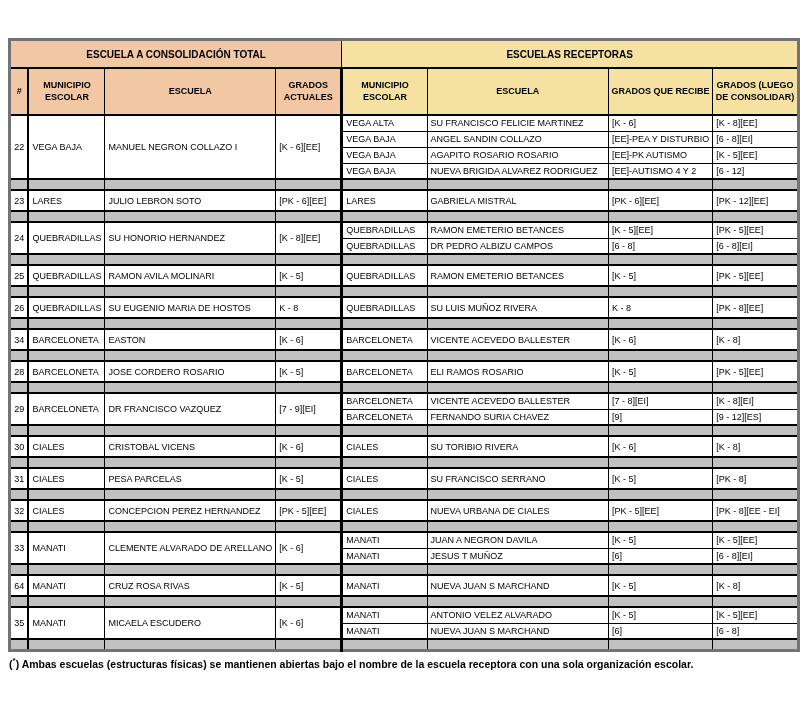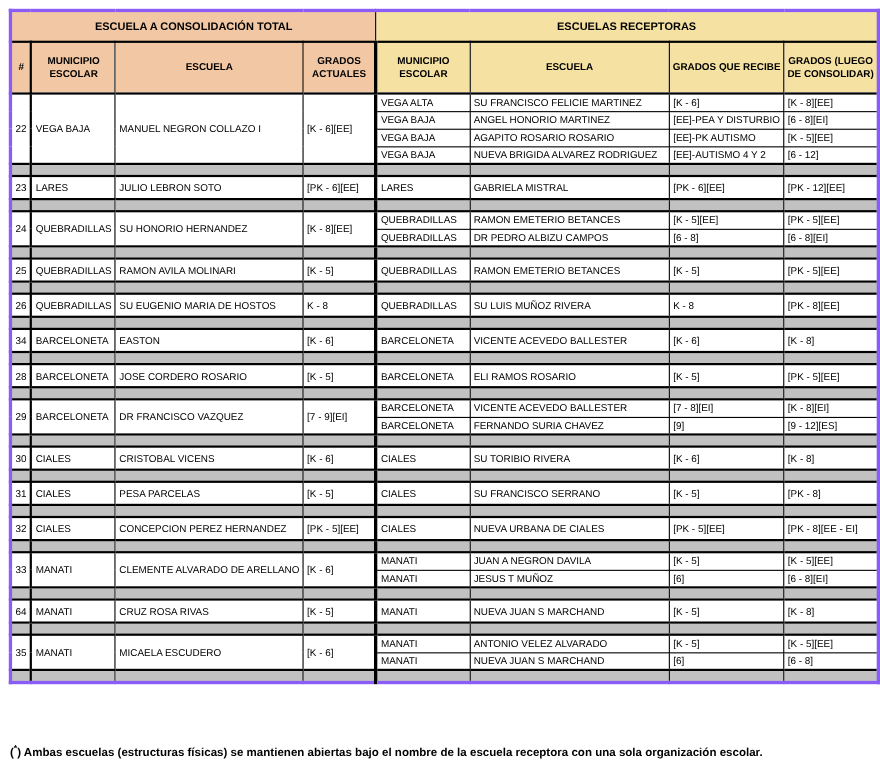--- a/index.html
+++ b/index.html
@@ -1,45 +1,45 @@
 <!DOCTYPE html>
 <html style="--left-bg: #F2C8A4; --right-bg: #F5E2A2; --sep-bg: #C1C1C1;"><head>
 <meta charset="utf-8">
 <style>
   html,body{margin:0;padding:0;}
   body{
     width:800px;height:708px;background:#ffffff;position:relative;
     font-family:"Liberation Sans","DejaVu Sans",sans-serif;color:#000;
   }
   .table-wrap{position:absolute;left:8px;top:8px;}
-  table{border-collapse:collapse;table-layout:fixed;border:3px solid #8b5cf6;}
+  table{border-collapse:collapse;table-layout:fixed;border:3px solid #737373;margin-top:30px;}
   th,td{
     border:1px solid #000;font-size:9px;padding:1px 3px;
     white-space:nowrap;overflow:hidden;vertical-align:middle;text-align:left;
   }
   tr.title-row th{
     height:24px;font-size:10px;font-weight:bold;text-align:center;
     border-bottom:2px solid #000;white-space:normal;
   }
   tr.colhead-row th{
     height:43px;font-size:9px;font-weight:bold;text-align:center;
     border-bottom:2px solid #000;white-space:normal;line-height:1.3;padding:1px 2px;
   }
   .bg-left{background:var(--left-bg,#F2C8A4);}
   .bg-right{background:var(--right-bg,#F5E2A2);}
-  .c-num{text-align:left;border-right:2px solid #000;}
+  .c-num{text-align:center;border-right:2px solid #000;}
   .c-gra{border-right:3px solid #000;}
   tr.row-multi{height:16px;}
   tr.row-single{height:21px;}
   tr.sep td{
     background:var(--sep-bg,#C1C1C1);height:9px;padding:0;
     border-top:2px solid #000;border-bottom:2px solid #000;
   }
   .footnote{
-    position:absolute;left:9px;top:676px;width:780px;
+    position:absolute;left:9px;top:656px;width:780px;
     font-size:10.5px;font-weight:bold;color:#000;
   }
   .footnote sup{font-size:8px;}
 </style>
 </head>
 <body>
 
 <div class="table-wrap">
   <table>
     <colgroup>
@@ -74,21 +74,21 @@
           <td class="c-mun" rowspan="4">VEGA BAJA</td>
           <td class="c-esc" rowspan="4">MANUEL NEGRON COLLAZO I</td>
           <td class="c-gra" rowspan="4">[K - 6][EE]</td>
           <td class="r-mun">VEGA ALTA</td>
           <td class="r-esc">SU FRANCISCO FELICIE MARTINEZ</td>
           <td class="r-rec">[K - 6]</td>
           <td class="r-lue">[K - 8][EE]</td>
         </tr>
         <tr class="row-multi">
           <td class="r-mun">VEGA BAJA</td>
-          <td class="r-esc">ANGEL HONORIO MARTINEZ</td>
+          <td class="r-esc">ANGEL SANDIN COLLAZO</td>
           <td class="r-rec">[EE]-PEA Y DISTURBIO</td>
           <td class="r-lue">[6 - 8][EI]</td>
         </tr>
         <tr class="row-multi">
           <td class="r-mun">VEGA BAJA</td>
           <td class="r-esc">AGAPITO ROSARIO ROSARIO</td>
           <td class="r-rec">[EE]-PK AUTISMO</td>
           <td class="r-lue">[K - 5][EE]</td>
         </tr>
         <tr class="row-multi">

